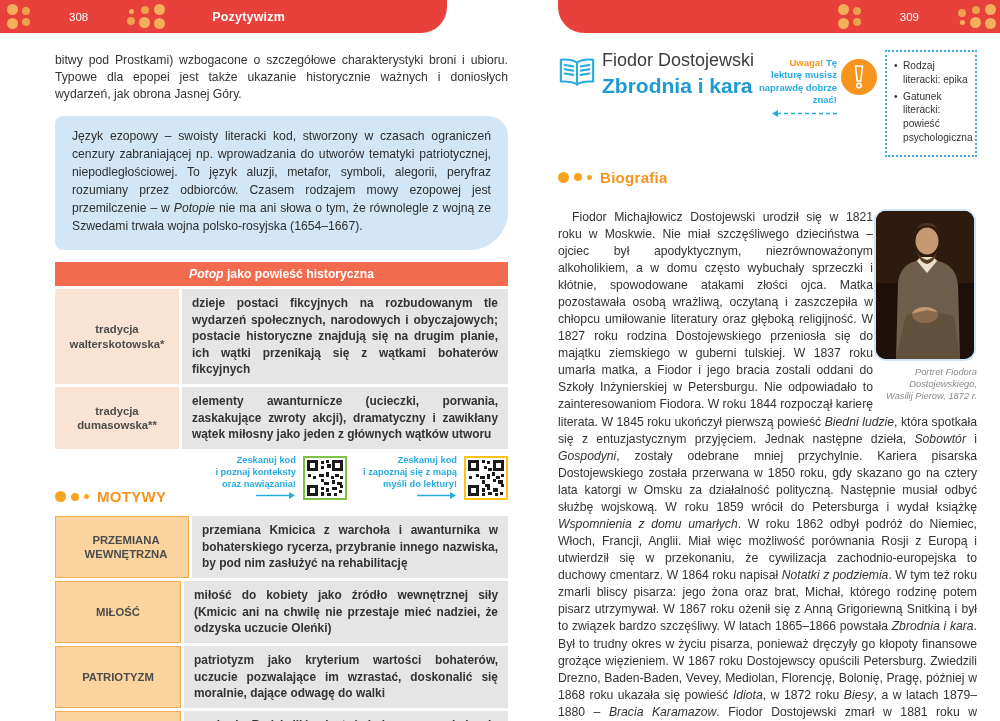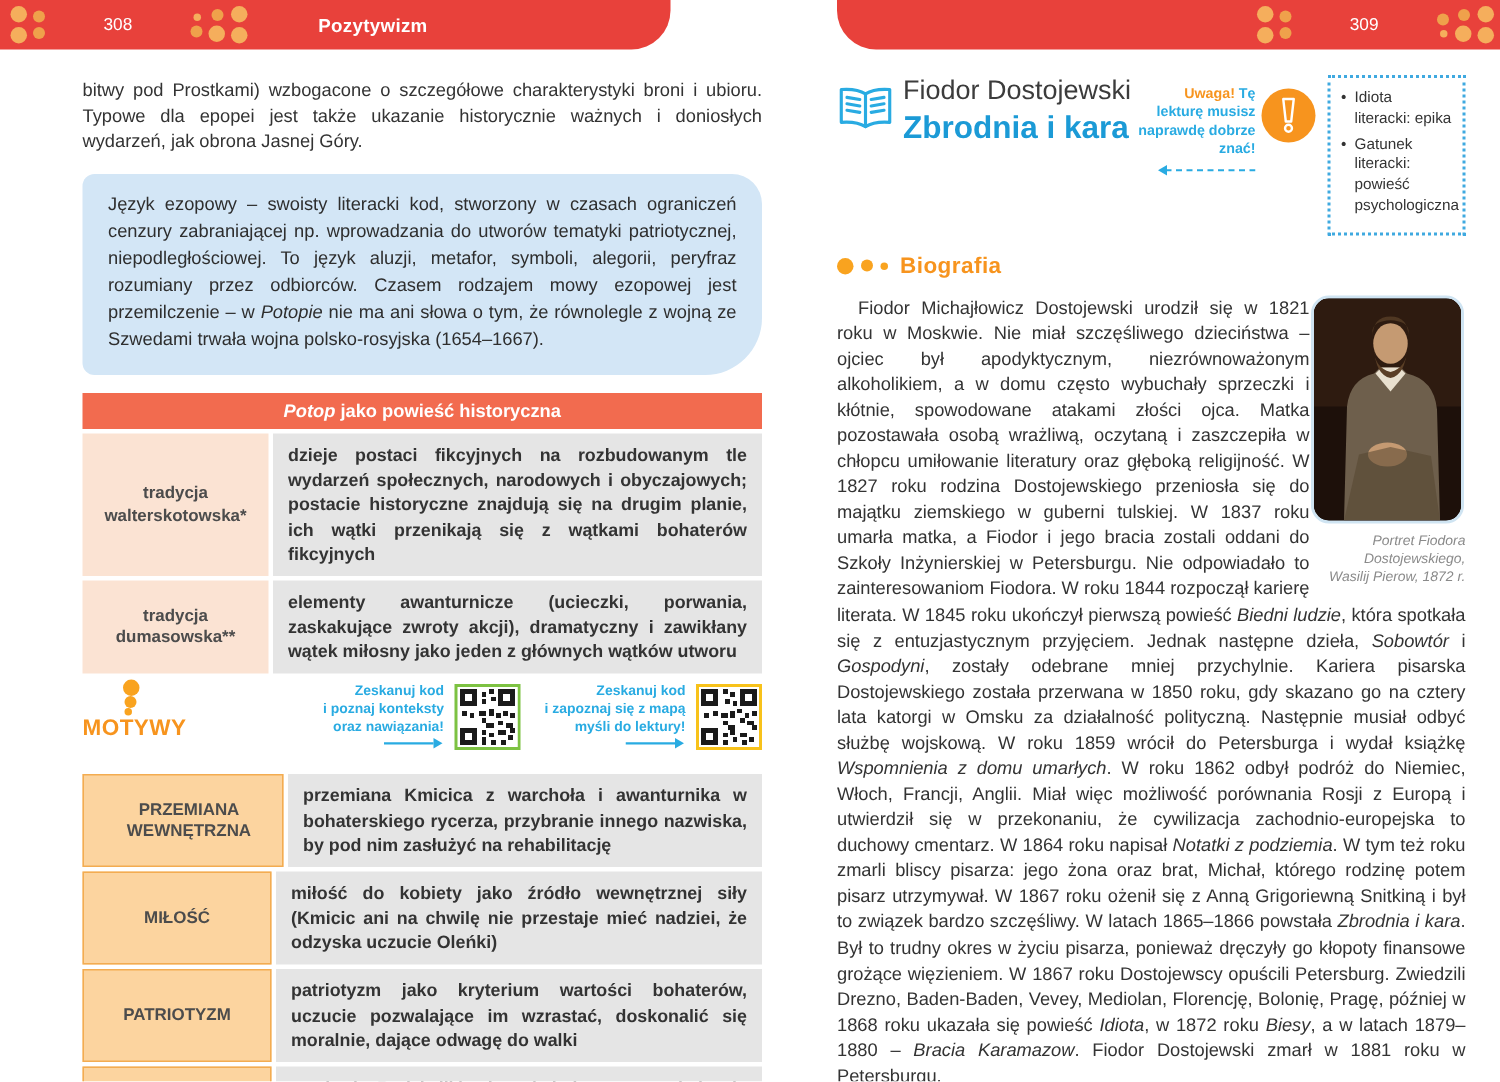--- a/index.html
+++ b/index.html
@@ -41,21 +41,21 @@
   .tcell{flex:1;background:#e5e5e5;padding:6px 10px;font-size:11.9px;line-height:1.4;text-align:justify;color:#333;font-weight:bold;}
   .bullet{padding-left:13px;text-indent:-13px;}
 
   
   .midzone{position:relative;height:58px;margin-top:6px;}
   .section-heading{display:flex;align-items:center;gap:0;}
   .section-heading .h1d{width:11px;height:11px;border-radius:50%;background:#f9a31f;margin-right:5px;}
   .section-heading .h2d{width:8px;height:8px;border-radius:50%;background:#f9a31f;margin-right:5px;}
   .section-heading .h3d{width:5px;height:5px;border-radius:50%;background:#f9a31f;margin-right:8px;}
   .htxt{font-size:15px;font-weight:bold;color:#f7941e;letter-spacing:.3px;}
-  .midzone .section-heading{position:absolute;left:0;bottom:19px;flex-direction:column;}
+  .midzone .section-heading{position:absolute;left:0;bottom:8px;}
   .qrwrap{position:absolute;right:0;top:0;display:flex;gap:16px;}
   .qritem{display:flex;align-items:flex-end;gap:7px;}
   .qrtxt{display:flex;flex-direction:column;align-items:flex-end;}
   .qrlabel{font-size:9.3px;font-weight:bold;color:#29abe2;text-align:right;line-height:1.28;white-space:pre-line;}
   .qr-img{background:#fff;border:2px solid #7dc242;display:block;}
   .qr-yellow{border-color:#f8c21a;}
 
   
   .title-row{display:flex;align-items:flex-start;}
   .book-icon{flex:0 0 38px;margin-top:6px;}
@@ -64,21 +64,21 @@
   .work{font-size:21px;font-weight:bold;color:#1b9ad6;margin-top:3px;}
   .uwaga{width:82px;margin-left:2px;margin-top:7px;display:flex;flex-direction:column;align-items:flex-end;}
   .uwaga-text{font-size:9.5px;font-weight:bold;color:#29abe2;text-align:right;line-height:1.3;}
   .uwaga svg.arrow-l{margin-top:3px;}
   .excl{flex:0 0 38px;margin-left:3px;margin-top:8px;}
   .infobox{margin-left:7px;width:74px;border:2px dotted #3fa9e0;padding:7px 7px;font-size:10.2px;line-height:1.35;color:#333;}
   .info-item{display:flex;margin-bottom:3px;}
   .ibullet{flex:0 0 9px;}
 
   
-  .sh{margin:12px 0 11px;}
+  .sh{margin:12px 0 23px;}
   .portrait-fig{float:right;width:104px;margin:2px 0 4px 12px;text-align:right;}
   .portrait-frame{width:98px;height:148px;border:2px solid #cfe4f2;border-radius:12px;overflow:hidden;margin:0 auto;background:#1d100a;}
   .caption{font-size:9.3px;font-style:italic;color:#8a8a8a;line-height:1.32;margin-top:5px;white-space:pre-line;}
 </style>
 </head>
 <body>
 
 <div id="spread">
 
   <div class="banner banner-left">
@@ -299,21 +299,21 @@
           </svg>
       </div>
       <svg class="excl" width="38" height="38" viewBox="0 0 38 38">
         <circle cx="19" cy="19" r="18" fill="#f7941e"></circle>
         <path d="M15.5 8 L22.5 8 L20.8 23 L17.2 23 Z" fill="none" stroke="#fff" stroke-width="1.6" stroke-linejoin="round"></path>
         <circle cx="19" cy="27.5" r="2.3" fill="none" stroke="#fff" stroke-width="1.6"></circle>
       </svg>
       <div class="infobox">
         <div class="info-item">
           <span class="ibullet">•</span>
-          <span><span>Idiota literacki: </span><span class="rb">epika</span></span>
+          <span><span>Rodzaj literacki: </span><span class="rb">epika</span></span>
         </div>
         <div class="info-item">
           <span class="ibullet">•</span>
           <span><span>Gatunek literacki: </span><span class="rb">powieść psychologiczna</span></span>
         </div>
       </div>
     </div>
 
     <div class="section-heading sh">
       <span class="h1d"></span>

